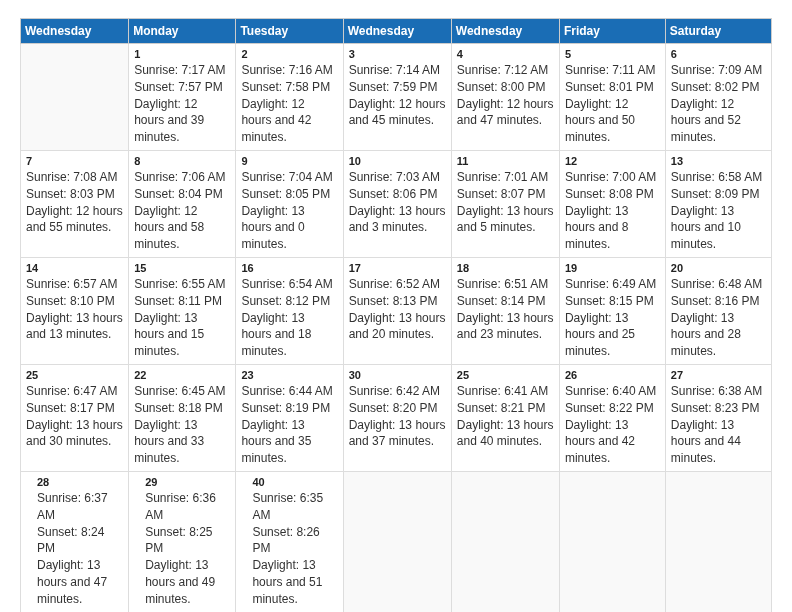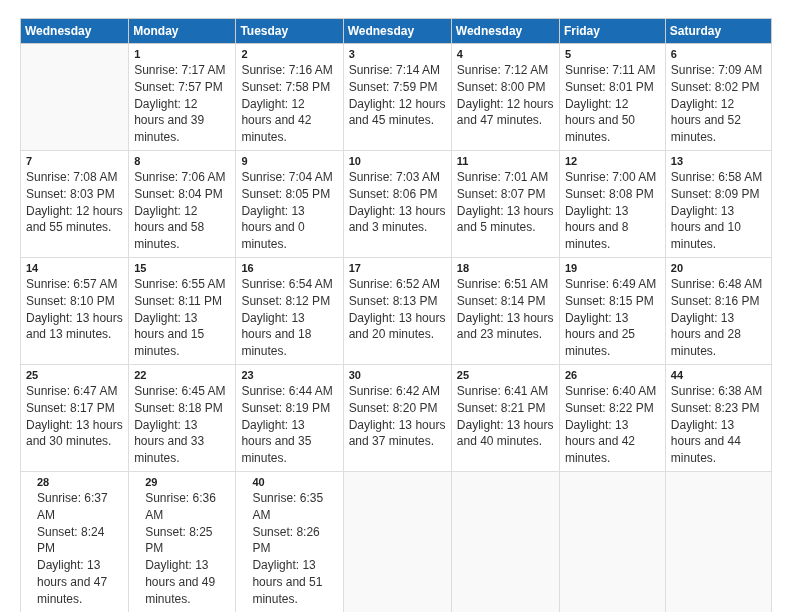--- a/index.html
+++ b/index.html
@@ -217,21 +217,21 @@
           </td>
           <td>
             <span class="day-num">25</span>
             <div class="cell-text">Sunrise: 6:41 AM<br>Sunset: 8:21 PM<br>Daylight: 13 hours and 40 minutes.</div>
           </td>
           <td>
             <span class="day-num">26</span>
             <div class="cell-text">Sunrise: 6:40 AM<br>Sunset: 8:22 PM<br>Daylight: 13 hours and 42 minutes.</div>
           </td>
           <td>
-            <span class="day-num">44</span>
+            <span class="day-num">27</span>
             <div class="cell-text">Sunrise: 6:38 AM<br>Sunset: 8:23 PM<br>Daylight: 13 hours and 44 minutes.</div>
           </td>
         </tr>
         <tr class="last-row">
           <td>
             <span class="day-num">28</span>
             <div class="cell-text">Sunrise: 6:37 AM<br>Sunset: 8:24 PM<br>Daylight: 13 hours and 47 minutes.</div>
           </td>
           <td>
             <span class="day-num">29</span>

